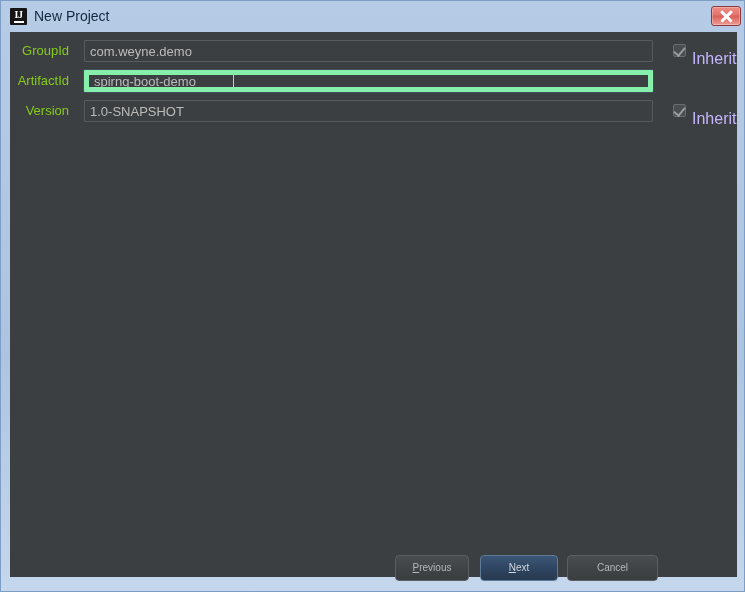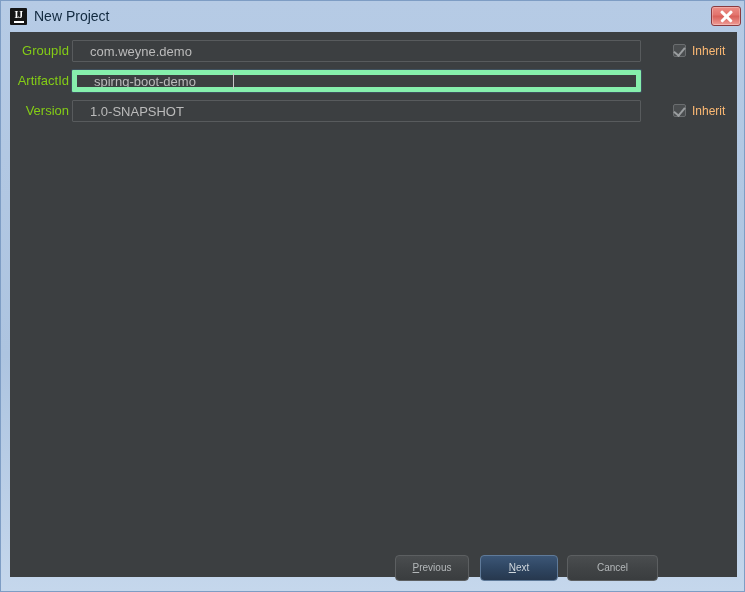--- a/index.html
+++ b/index.html
@@ -108,30 +108,30 @@
     left: 0;
     width: 59px;
     text-align: right;
     font-size: 13px;
     color: #84cc16;
     line-height: 22px;
     white-space: nowrap;
   }
   .field-input {
     position: absolute;
-    left: 62px;
+    left: 74px;
     width: 569px;
     height: 22px;
     box-sizing: border-box;
     background: #3c3f41;
     border: 1px solid #585b5d;
     color: #bbbbbb;
     font-size: 13px;
     font-family: "Liberation Sans", sans-serif;
-    padding: 0 17px;
+    padding: 0 5px;
     outline: none;
     border-radius: 1px;
   }
   .field-input.focused {
     border: 5px solid #86efac;
     box-shadow: 0 0 0 1px rgba(78,139,196,0.22);
     color: #bbbbbb;
   }
   
   .caret {
@@ -161,23 +161,23 @@
   .inherit-check .tick {
     position: absolute;
     left: 2px; top: 0px;
     width: 5px; height: 9px;
     border: solid #9a9d9f;
     border-width: 0 2px 2px 0;
     transform: rotate(40deg);
   }
   .inherit-label {
     position: absolute;
-    left: 27px; top: 0;
-    font-size: 12px;
-    color: #fdba74;
+    left: 27px; top: 8px;
+    font-size: 16px;
+    color: #c4b5fd;
     line-height: 22px;
     white-space: nowrap;
   }
 
   
   #button-bar {
     position: absolute;
     left: 0;
     bottom: 12px;
     width: 727px;

